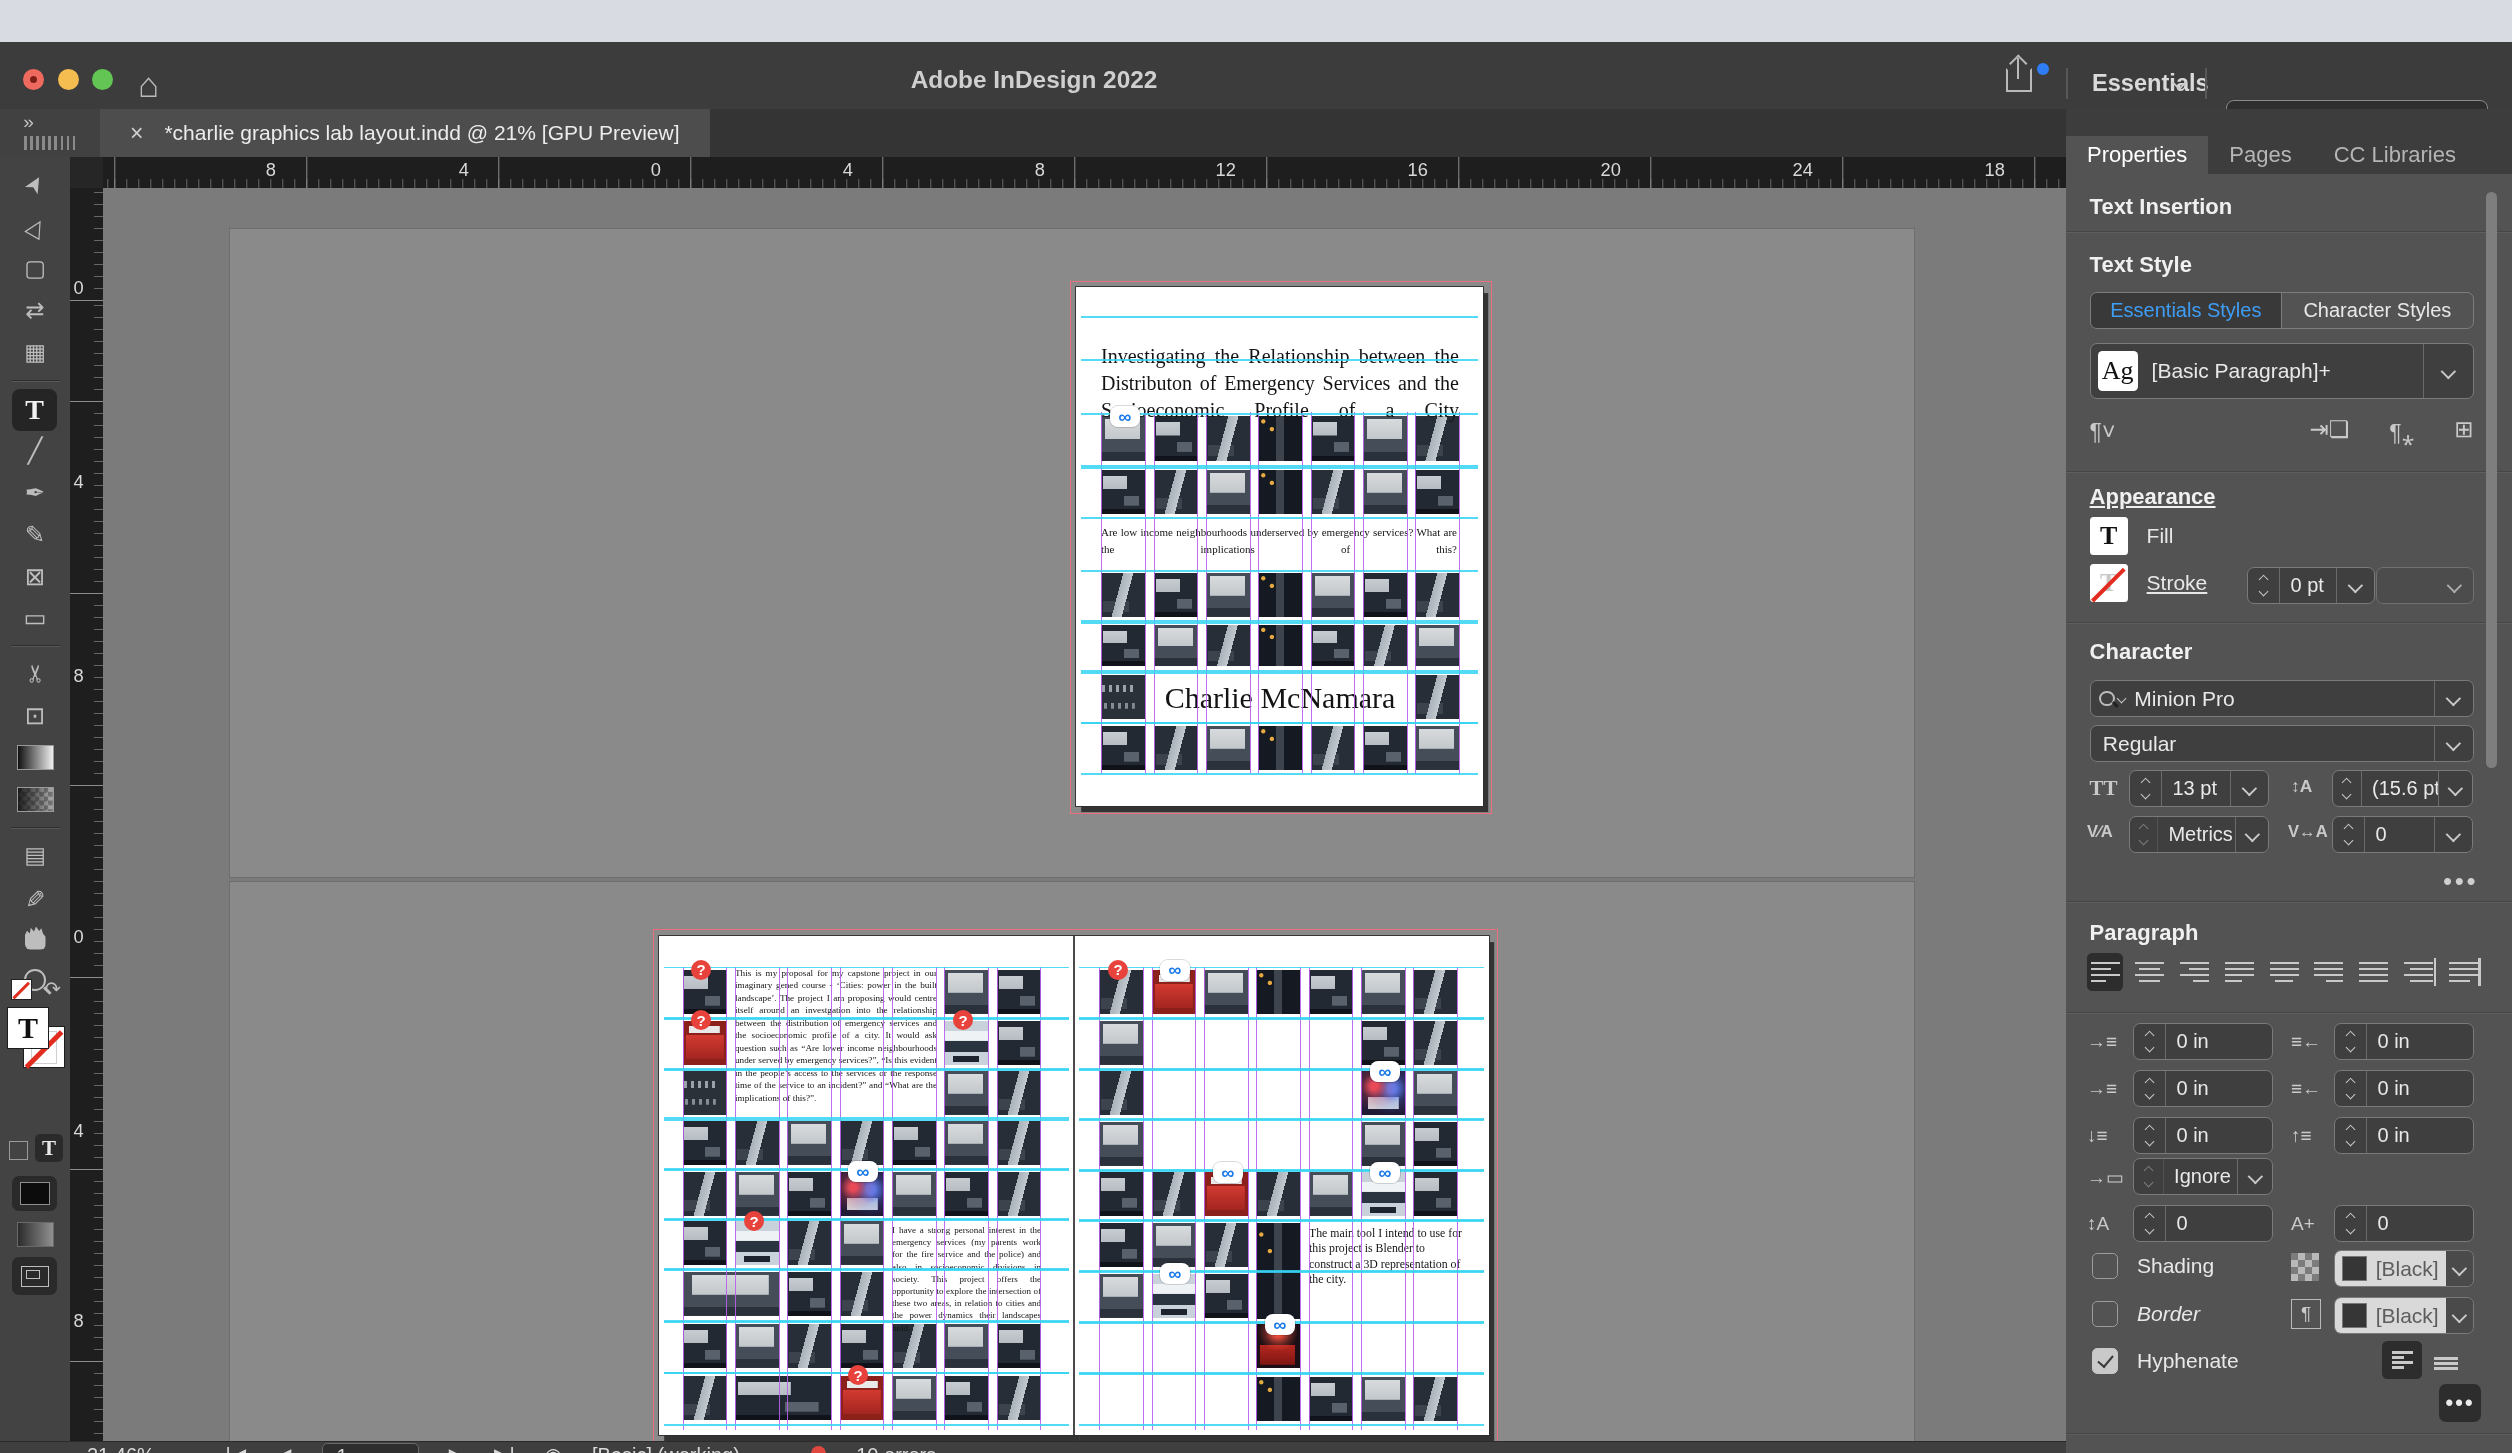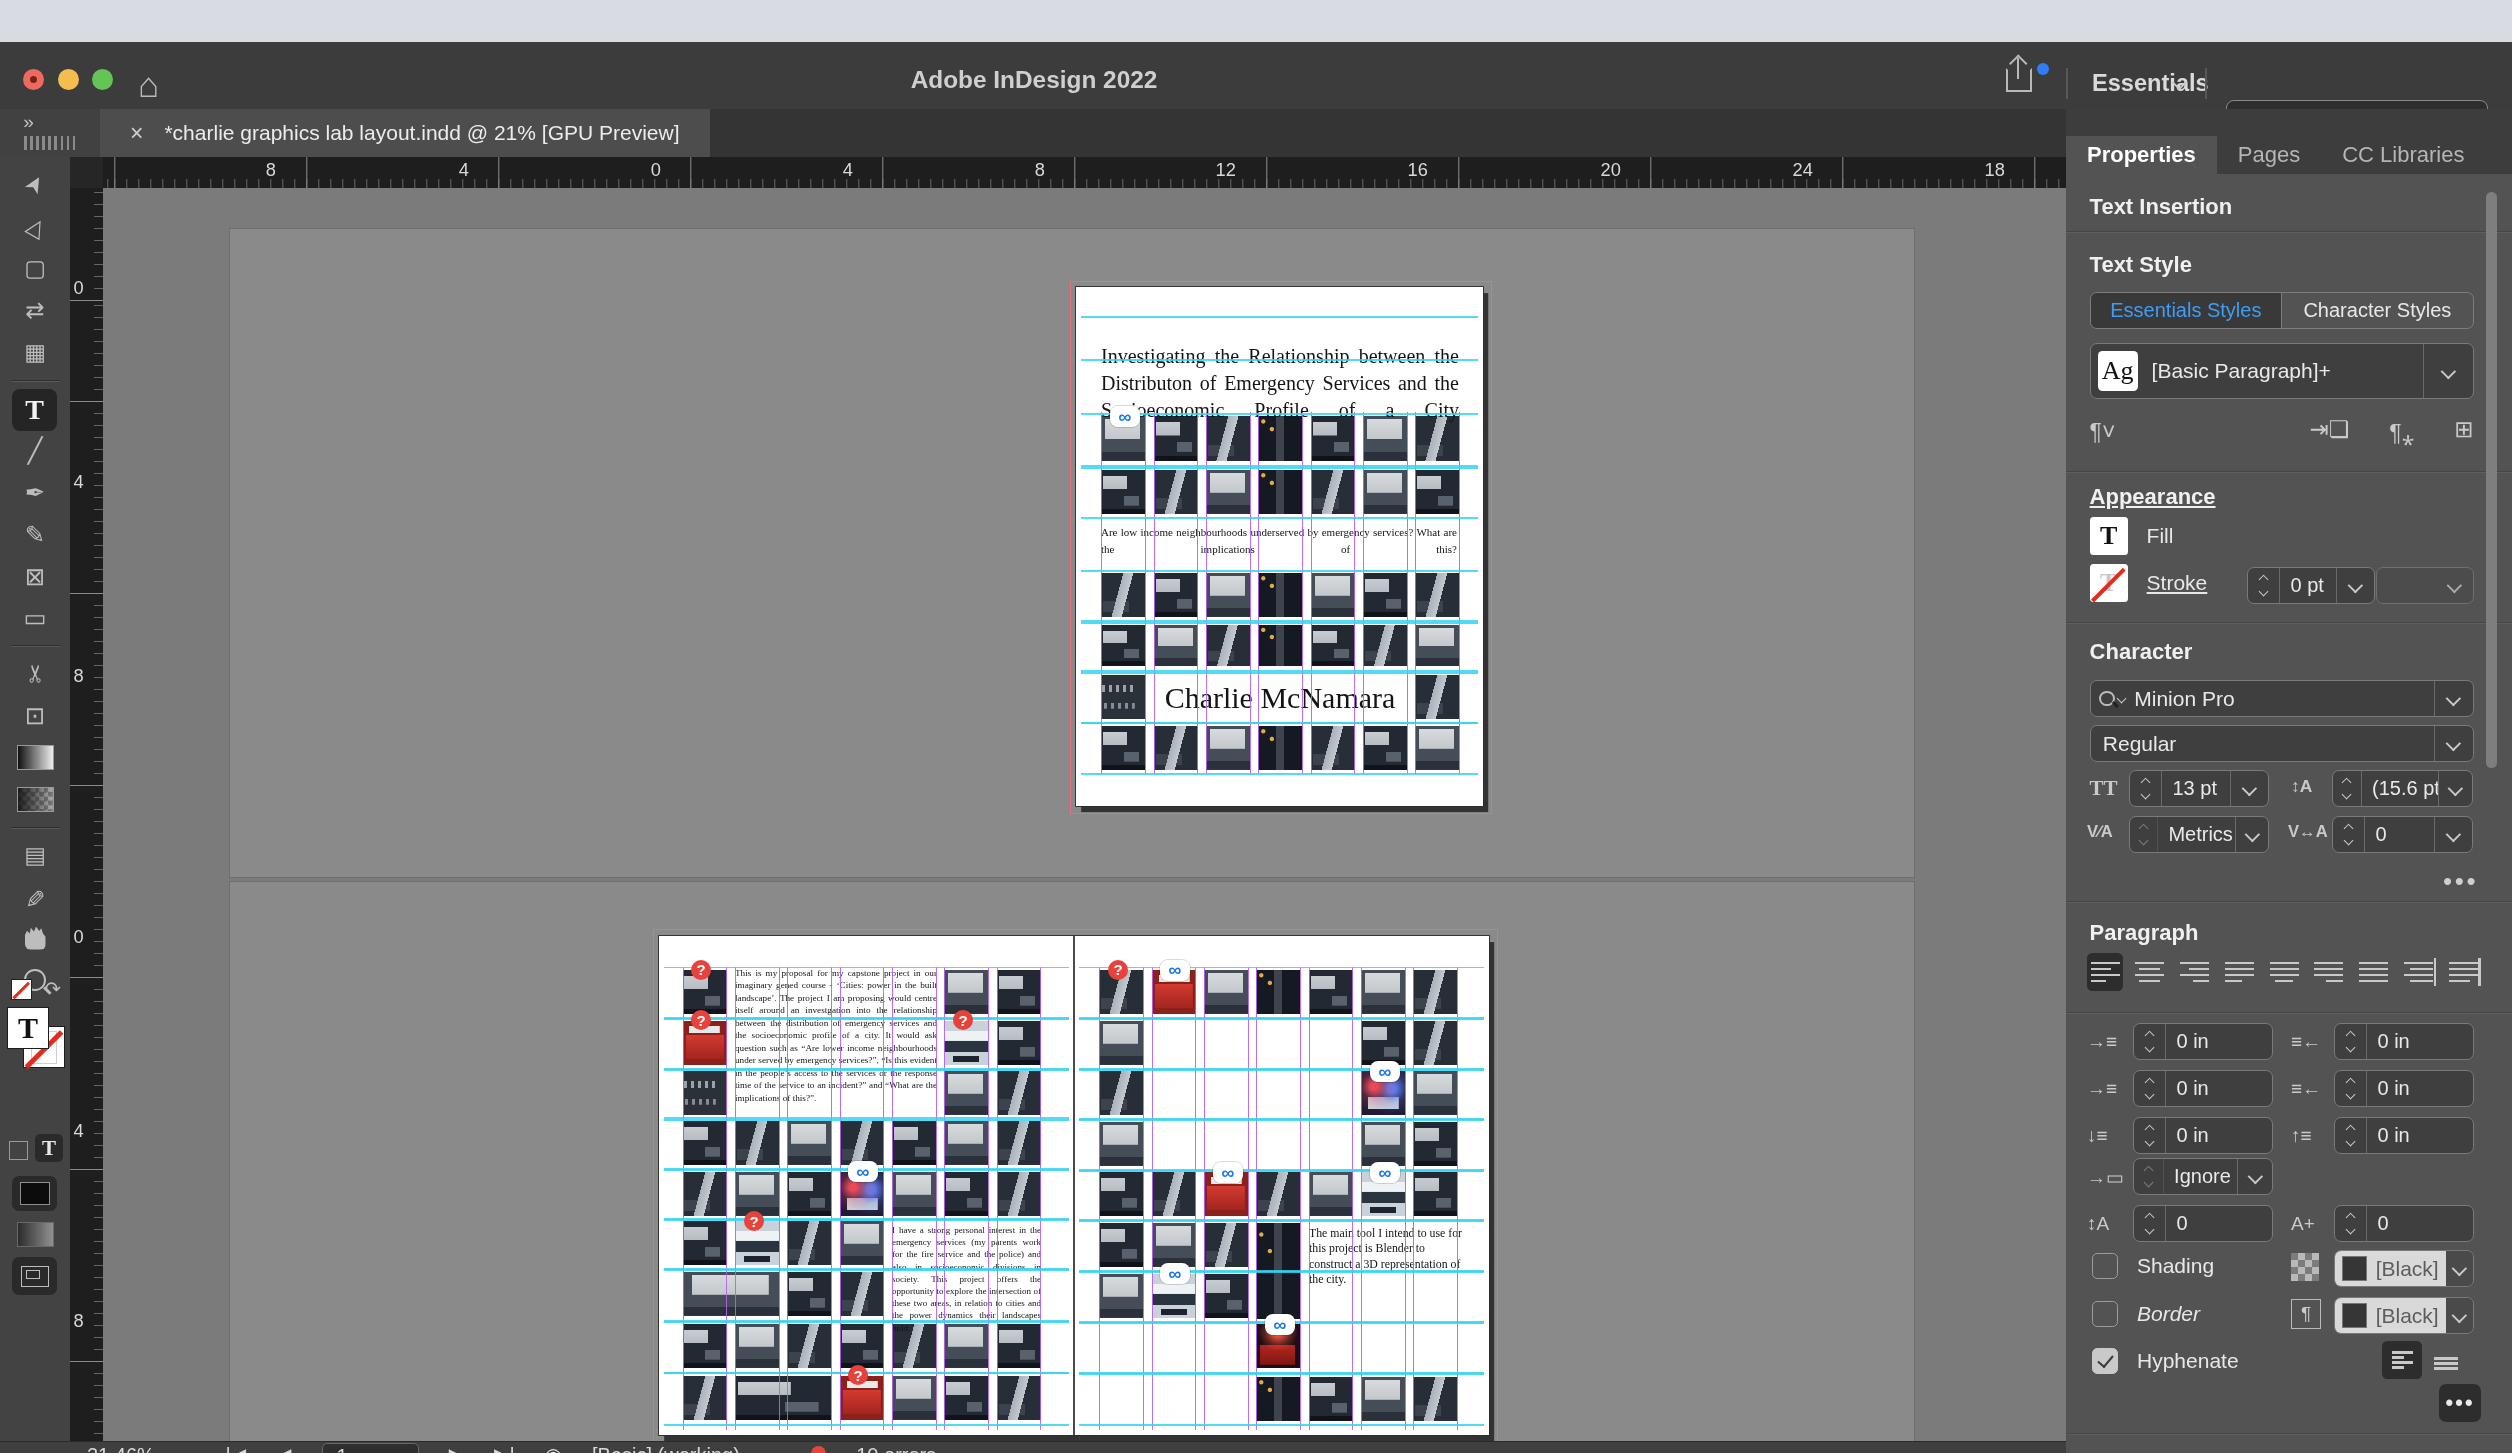--- a/index.html
+++ b/index.html
@@ -54,21 +54,21 @@
   #tab-strip{position:absolute;left:0;top:0;width:100px;height:48px;background:#414141;color:#c3c3c3;}
   #tab-strip .dbl{position:absolute;right:68px;top:1.7px;font-size:19px;letter-spacing:-1.7px;}
   #tab-strip .grip{position:absolute;left:24.4px;bottom:7px;width:52px;height:14px;
      background:repeating-linear-gradient(90deg,#8a8a8a 0 2.6px,transparent 2.6px 6.1px);}
   #doc-tab{position:absolute;left:100px;top:0;height:48px;background:var(--tab_active_bg);display:flex;align-items:center;gap:21px;padding:0 30px;color:#ececec;font-size:21px;}
   #tab-close{color:#cfcfcf;font-size:23px;}
   
   #rightpanel{position:absolute;left:2066px;top:109px;width:447px;height:1344px;background:var(--panel_bg);}
   #panel-tabs{position:absolute;left:0;top:0;width:447px;height:65px;background:#3d3d3d;display:flex;align-items:flex-end;}
   .ptab{height:38px;display:flex;align-items:center;padding:0 21px;font-size:22px;color:#b5b5b5;}
-  .ptab.active{background:var(--panel_bg);color:#fff;font-weight:700;}
+  .ptab.active{background:var(--panel_bg);color:#fff;font-weight:400;}
   .sect-h{position:absolute;left:23.6px;color:#f0f0f0;font-size:22px;font-weight:600;}
   .pdiv{position:absolute;left:0;width:447px;height:0.9px;background:#464646;border-bottom:0.9px solid #5e5e5e;}
   .seg{position:absolute;left:23.6px;top:183px;width:384px;height:37px;border:1.7px solid #7d7d7d;border-radius:7px;display:flex;box-sizing:border-box;overflow:hidden;}
   .seg div{flex:1;display:flex;align-items:center;justify-content:center;font-size:20px;color:#e8e8e8;}
   .seg .on{background:#393939;color:var(--accent_blue);border-right:1.7px solid #7d7d7d;}
   .drop{position:absolute;background:var(--field_bg);border:1.7px solid var(--field_border);border-radius:7px;box-sizing:border-box;display:flex;align-items:center;color:#e9e9e9;font-size:21px;}
   .drop .chev-cell{margin-left:auto;align-self:stretch;width:49px;border-left:1.7px solid #6a6a6a;display:flex;align-items:center;justify-content:center;}
   .ag-box{width:40px;height:40px;background:#fff;border-radius:4.4px;margin:0 14px 0 7px;
     font-family:"Liberation Serif",serif;color:#111;font-size:26px;display:flex;align-items:center;justify-content:center;}
   .icrow{position:absolute;left:23.6px;width:384px;display:flex;align-items:center;color:#c9c9c9;font-size:23px;}

